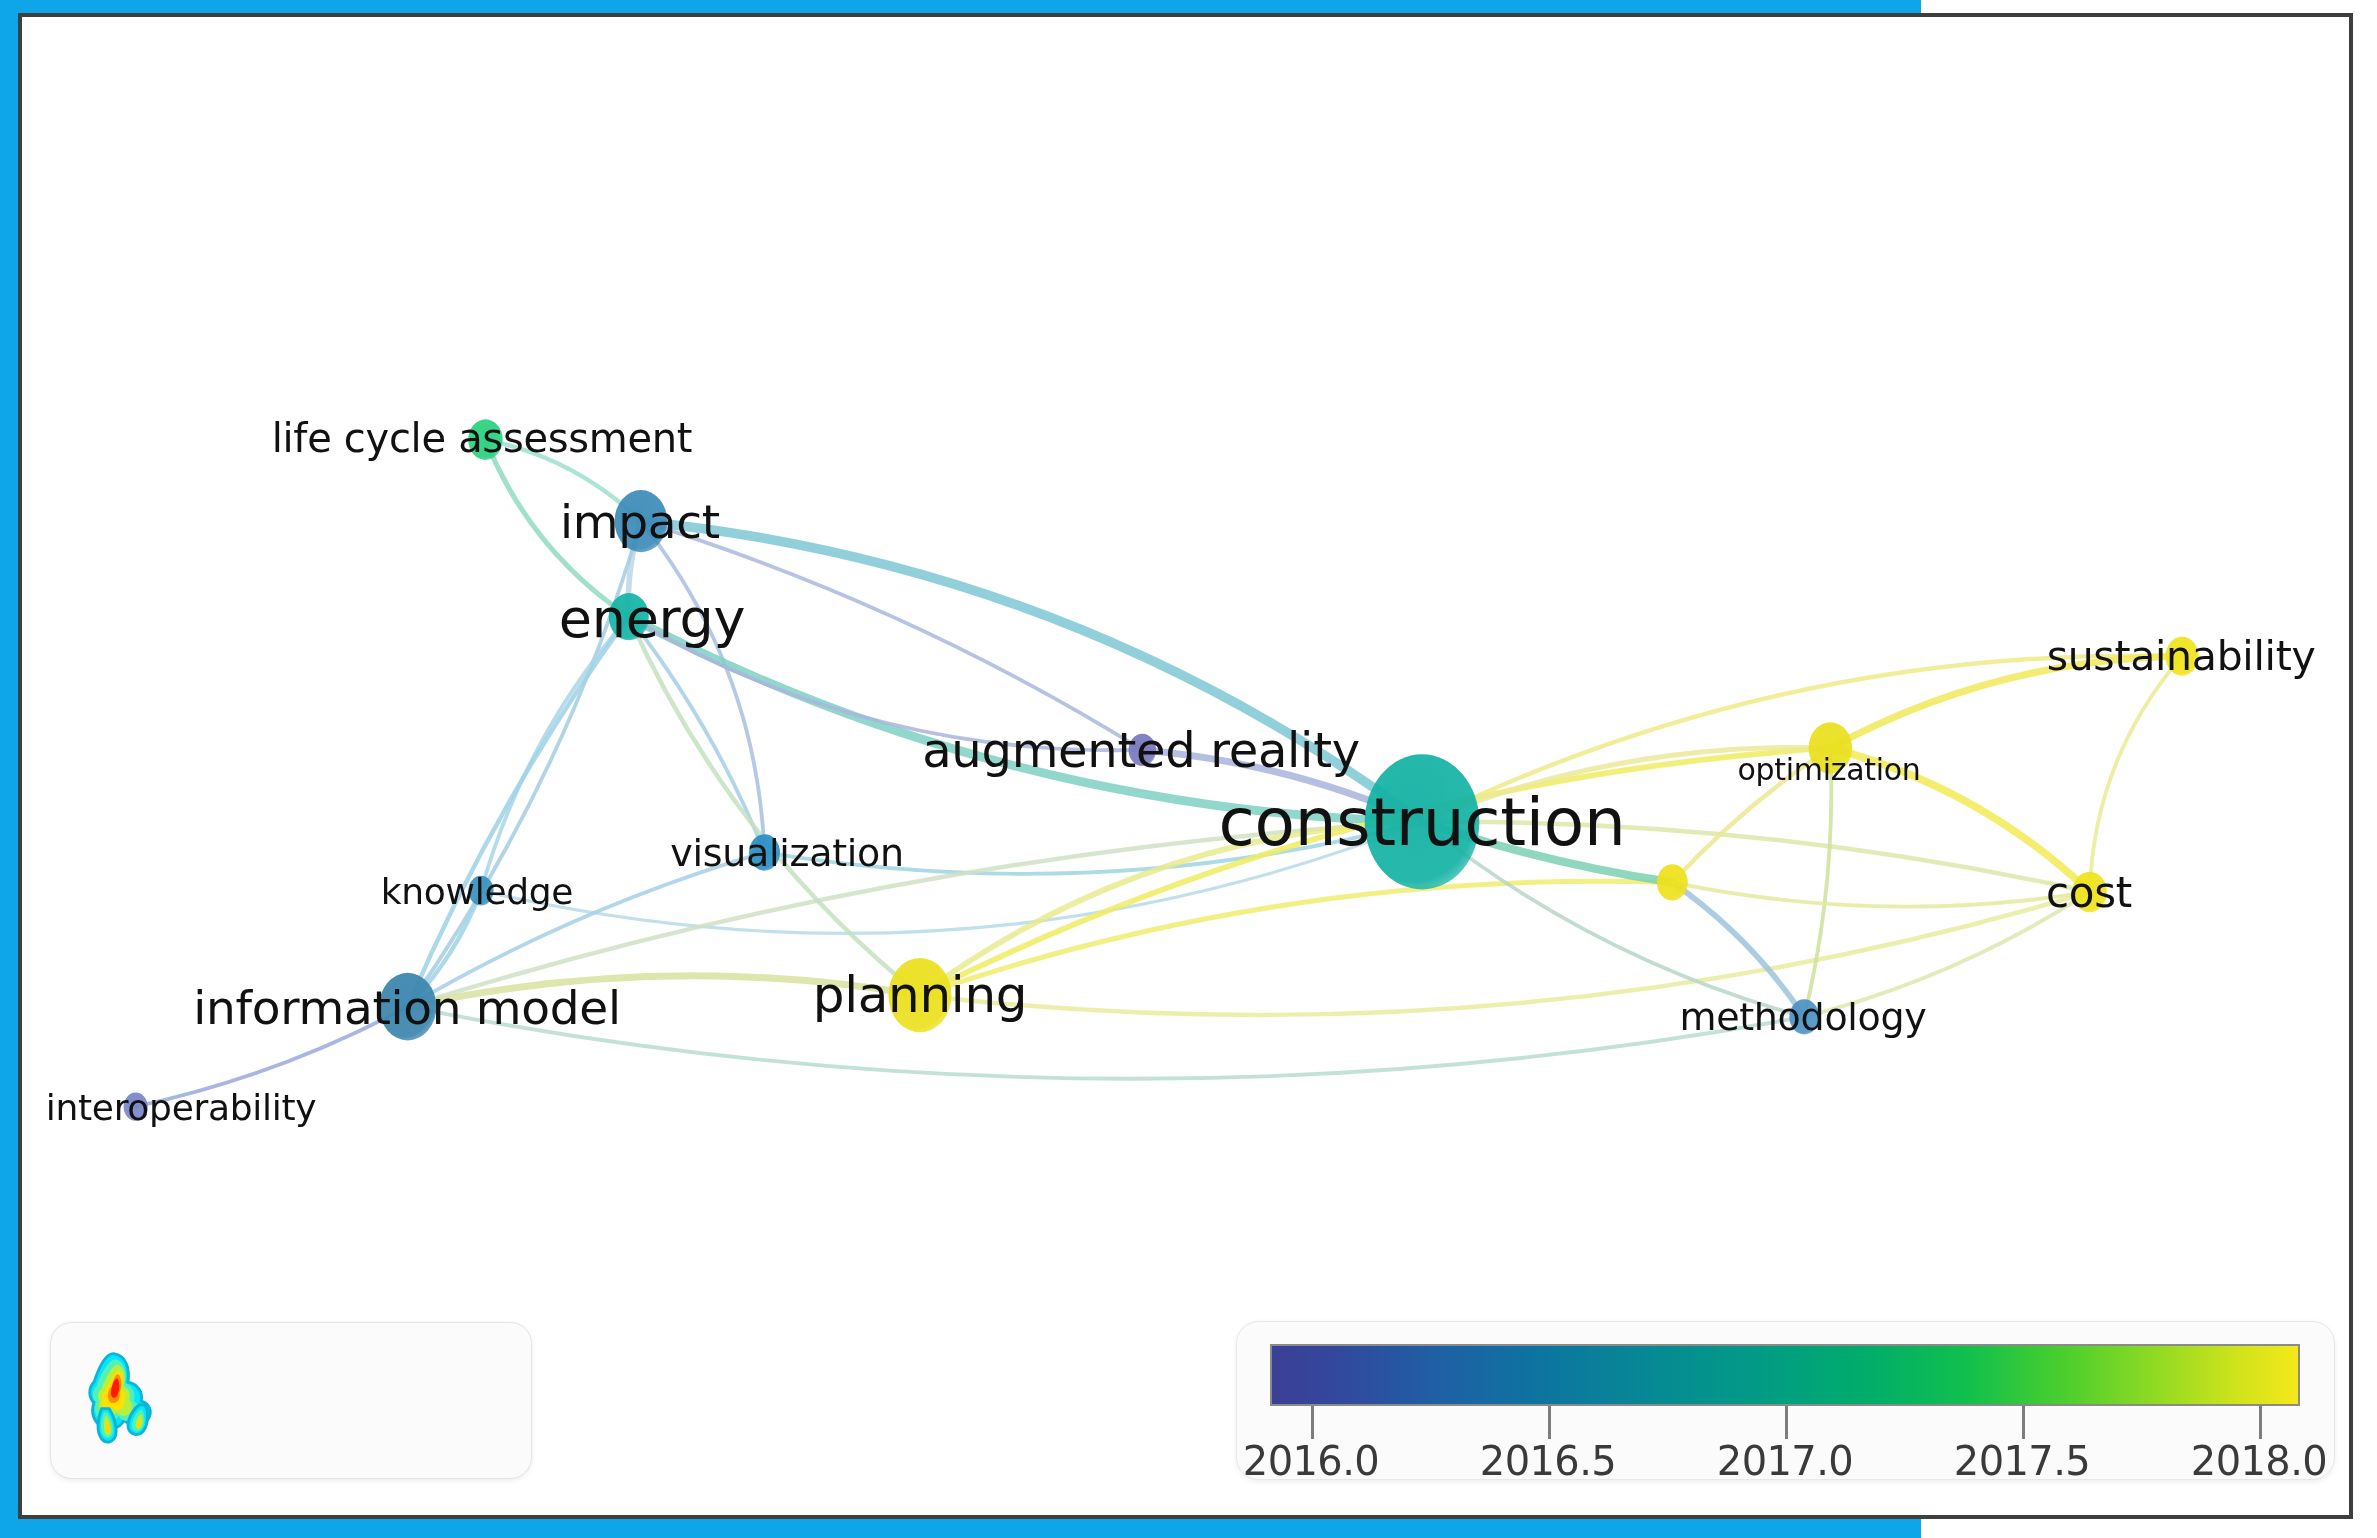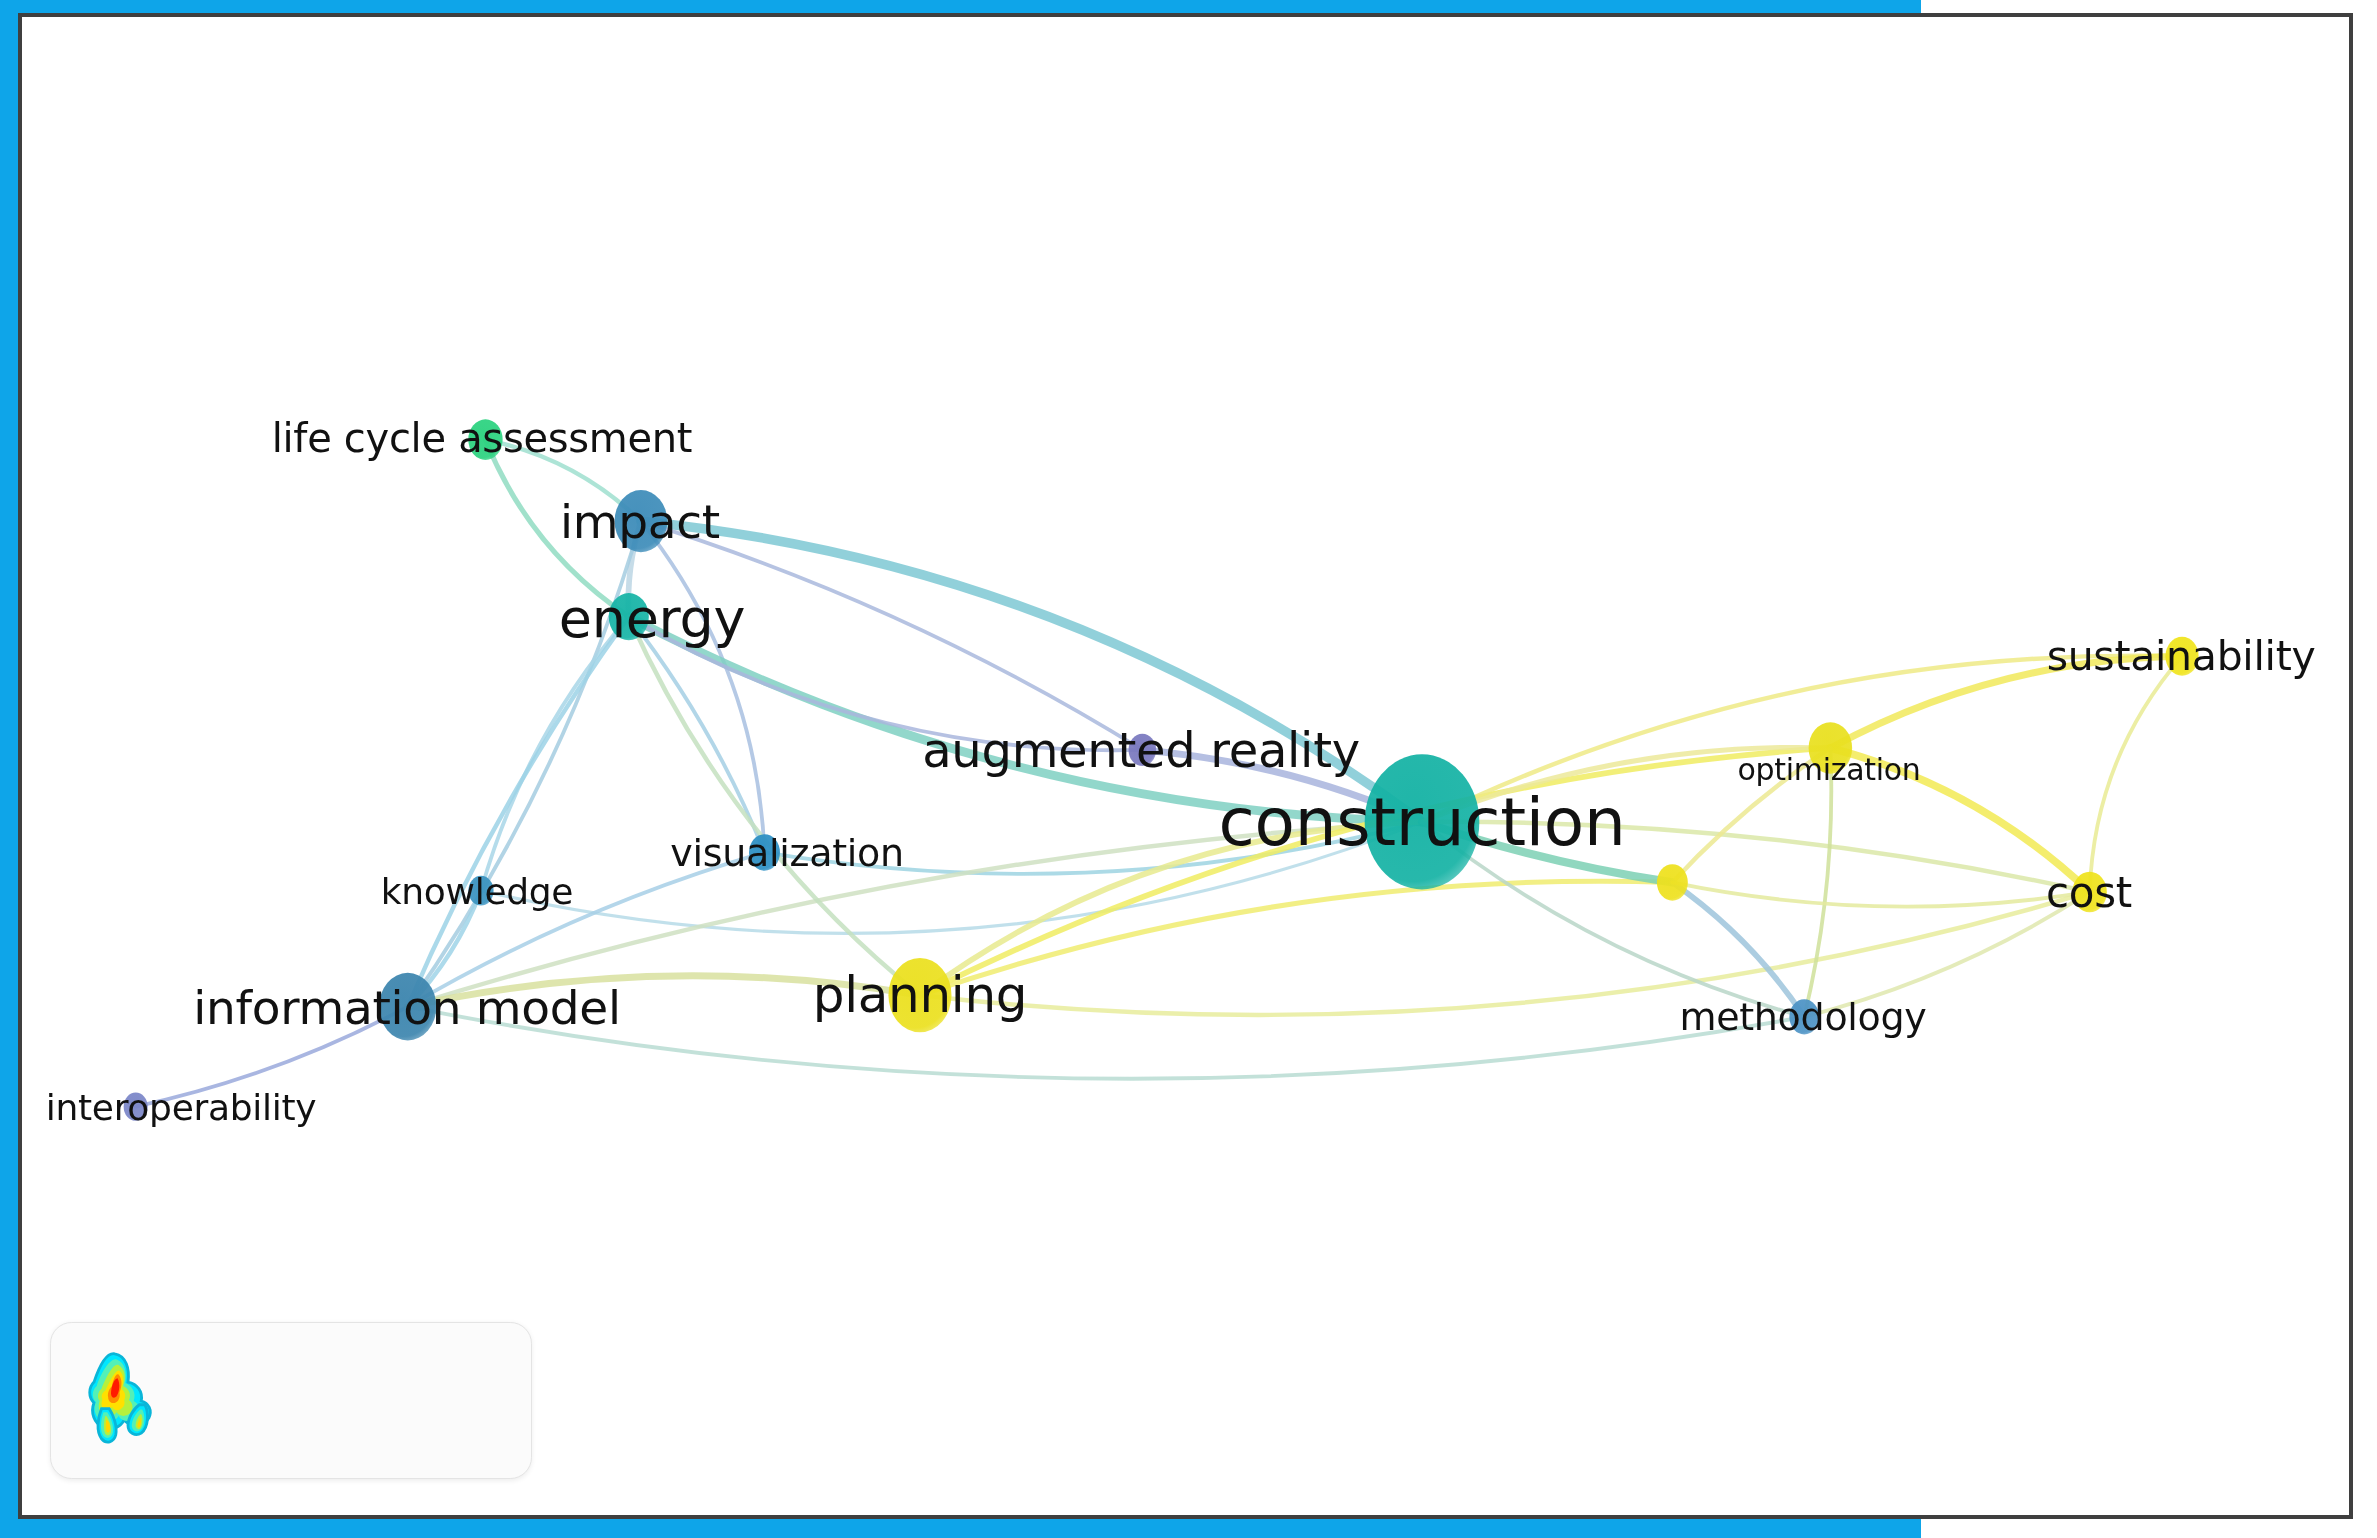--- a/index.html
+++ b/index.html
@@ -279,15 +279,32 @@
         <path d="M26 70 C24 77 24 85 26 89 C29 92 32 90 32 85 C32 79 29 72 27 70 Z" fill="#b6f03c"></path>
         <path d="M27 74 C26 79 26 85 28 87 C30 88 31 86 31 82 C31 78 29 74 27 74 Z" fill="#ffd700"></path>
         <path d="M62 58 C56 62 50 72 50 80 C50 88 58 92 64 88 C72 82 72 66 68 58 Z" fill="#00e7ff" stroke="#0ab5d8" stroke-width="3"></path>
         <path d="M63 63 C58 67 54 74 54 80 C54 85 59 88 63 85 C69 80 68 68 65 63 Z" fill="#53f0b8"></path>
         <path d="M63 68 C60 71 58 76 58 80 C58 83 61 85 63 83 C66 79 66 71 64 68 Z" fill="#b6f03c"></path>
         <path d="M63 72 C61 75 60 78 60 80 C60 82 62 83 63 81 C64 78 64 73 63 72 Z" fill="#ffd700"></path>
       </g>
     </svg>
   </div>
 
+  <div class="legend-panel">
+    <div class="legend-bar" id="legend-bar"></div>
+    <div class="legend-ticks" id="legend-ticks">
+        <div class="legend-tick" style="left: 41px;"></div>
+        <div class="legend-tick" style="left: 278px;"></div>
+        <div class="legend-tick" style="left: 515px;"></div>
+        <div class="legend-tick" style="left: 752px;"></div>
+        <div class="legend-tick" style="left: 989px;"></div>
+      </div>
+    <div class="legend-labels" id="legend-labels">
+        <div class="legend-label" style="left: 41px;">2016.0</div>
+        <div class="legend-label" style="left: 278px;">2016.5</div>
+        <div class="legend-label" style="left: 515px;">2017.0</div>
+        <div class="legend-label" style="left: 752px;">2017.5</div>
+        <div class="legend-label" style="left: 989px;">2018.0</div>
+      </div>
+  </div>
 
 </div>
 
 
 </body></html>

